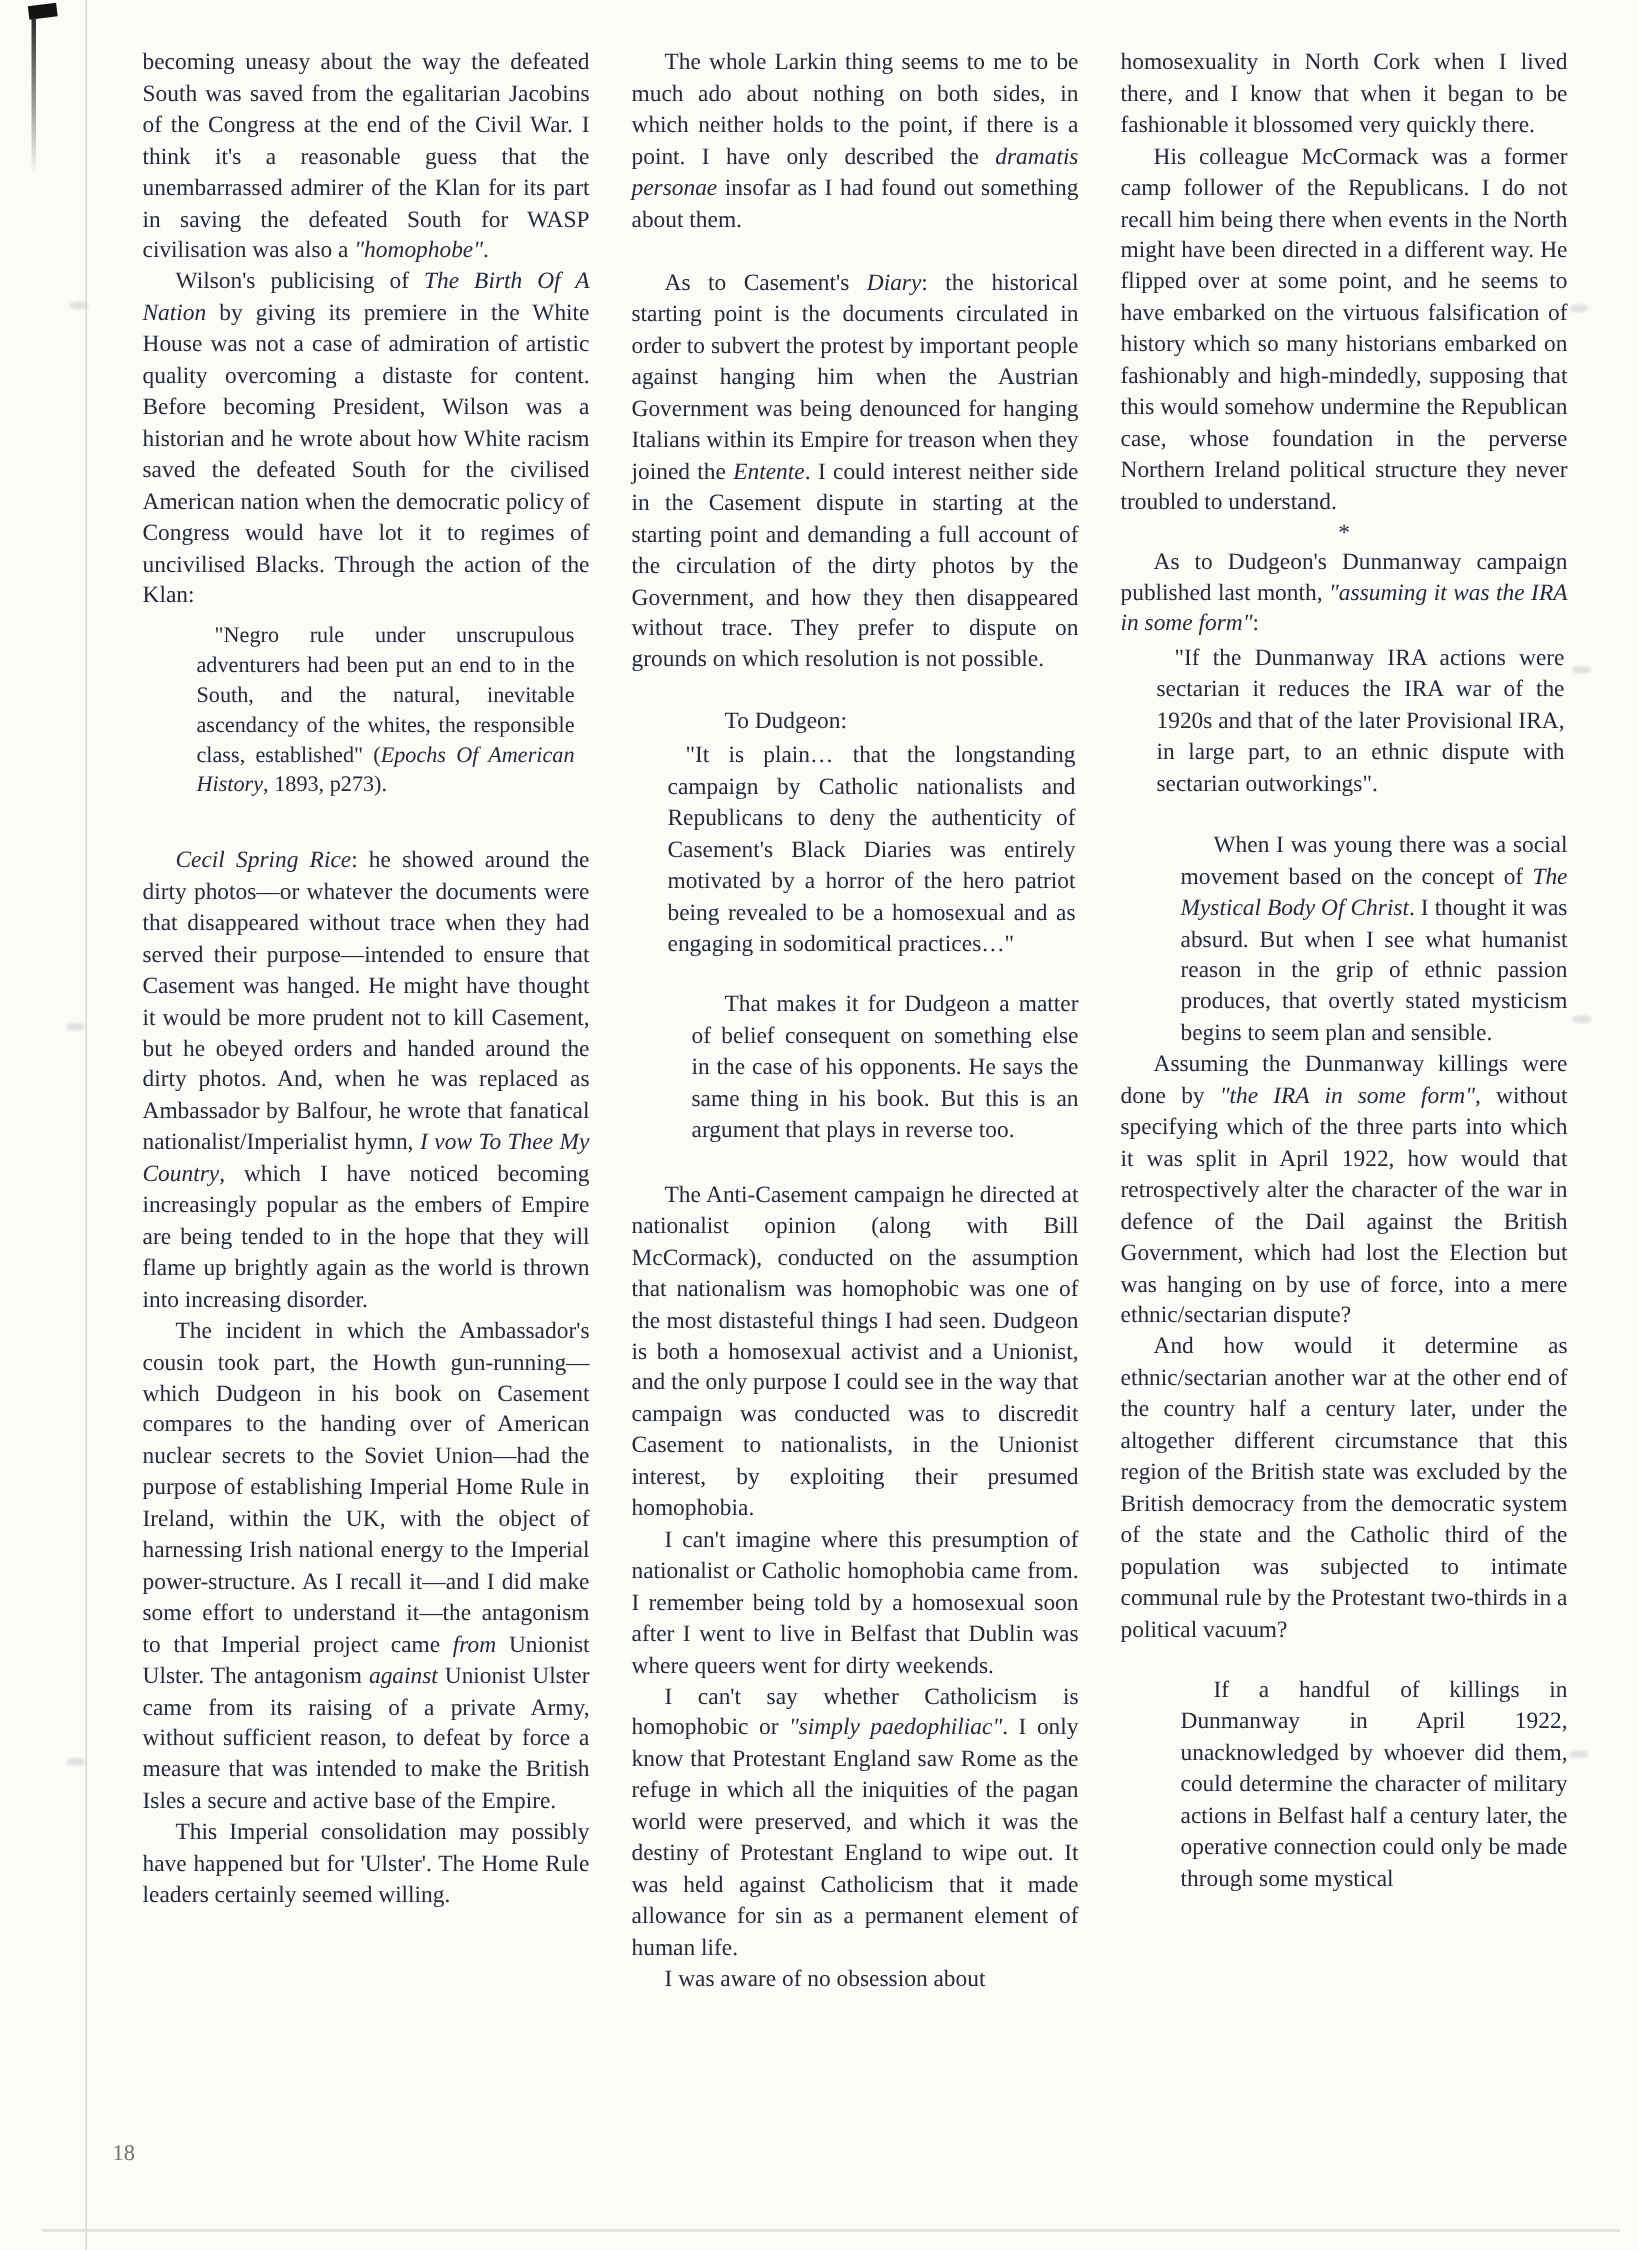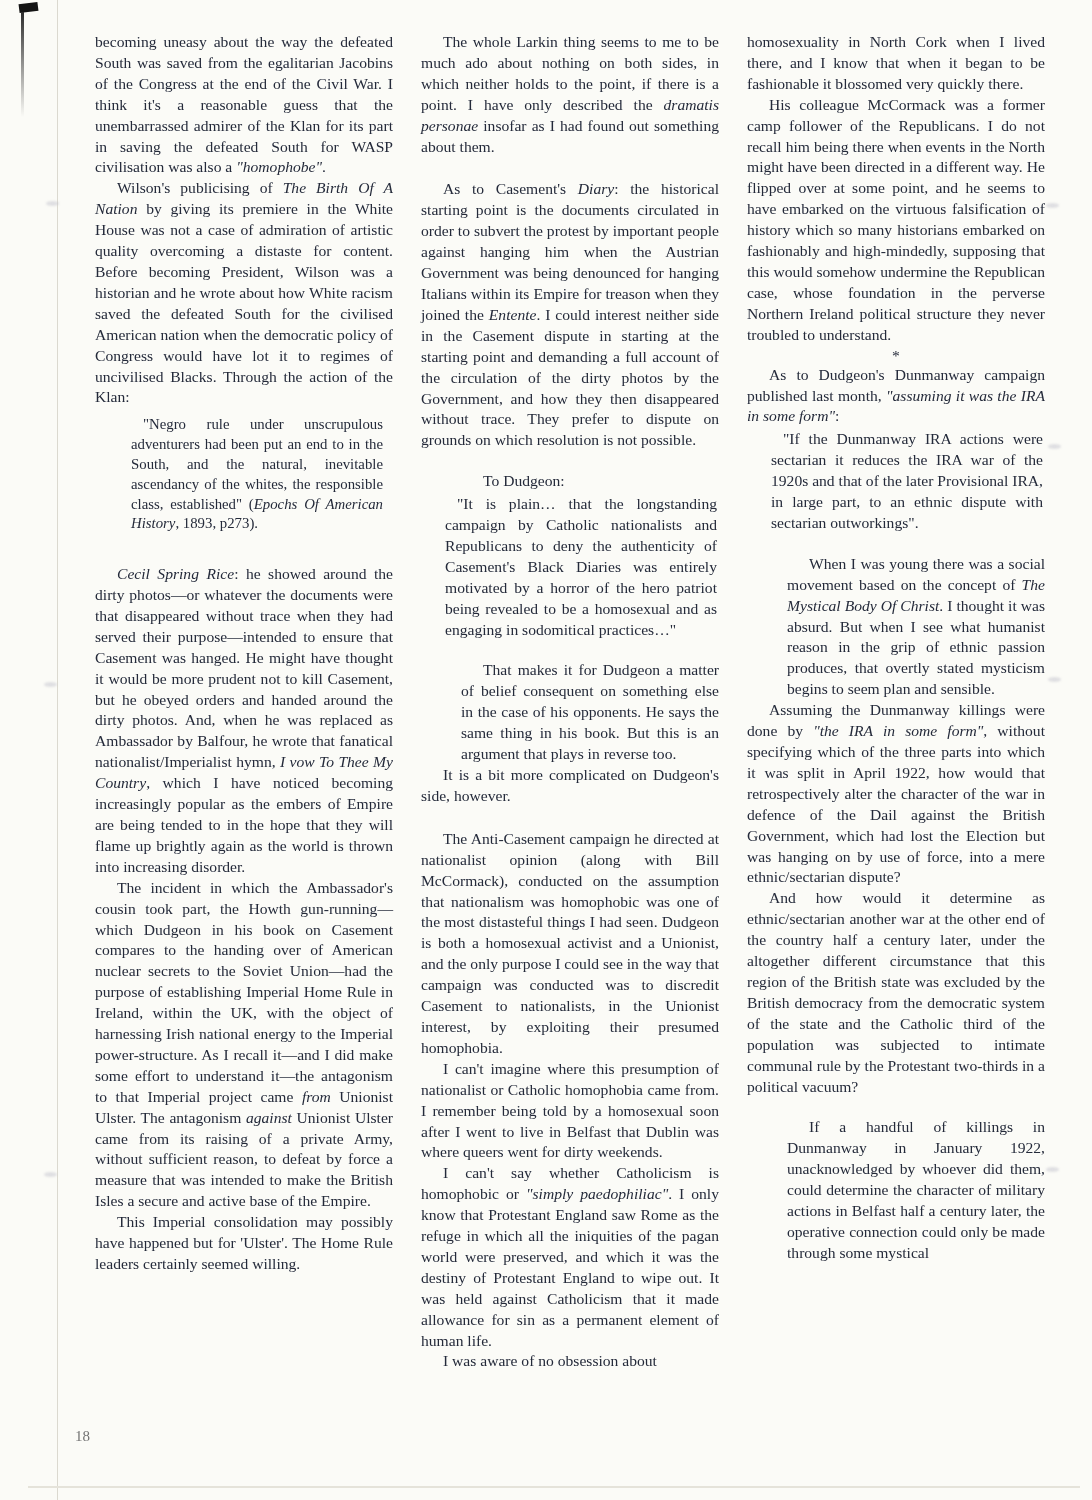--- a/index.html
+++ b/index.html
@@ -57,33 +57,32 @@
         <div class="blk para"><span class="it">Cecil Spring Rice</span><span>:  he showed around the dirty photos—or whatever the documents were that disappeared without trace when they had served their purpose—intended to ensure that Casement was hanged.  He might have thought it would be more prudent not to kill Casement, but he obeyed orders and handed around the dirty photos.  And, when he was replaced as Ambassador by Balfour, he wrote that fanatical nationalist/Imperialist hymn, </span><span class="it">I vow To Thee My Country</span><span>, which I have noticed becoming increasingly popular as the embers of Empire are being tended to in the hope that they will flame up brightly again as the world is thrown into increasing disorder.</span></div>
         <div class="blk para"><span>The incident in which the Ambassador's cousin took part, the Howth gun-running—which Dudgeon in his book on Casement compares to the handing over of American nuclear secrets to the Soviet Union—had the purpose of establishing Imperial Home Rule in Ireland, within the UK, with the object of harnessing Irish national energy to the Imperial power-structure.  As I recall it—and I did make some effort to understand it—the antagonism to that Imperial project came </span><span class="it">from</span><span> Unionist Ulster.  The antagonism </span><span class="it">against</span><span> Unionist Ulster came from its raising of a private Army, without sufficient reason, to defeat by force a measure that was intended to make the British Isles a secure and active base of the Empire.</span></div>
         <div class="blk para"><span>This Imperial consolidation may possibly have happened but for 'Ulster'.  The Home Rule leaders certainly seemed willing.</span></div>
       </div>
       <div class="col">
         <div class="blk para"><span>The whole Larkin thing seems to me to be much ado about nothing on both sides, in which neither holds to the point, if there is a point.  I have only described the </span><span class="it">dramatis personae</span><span> insofar as I had found out something about them.</span></div>
         <div class="blk para gap-lg"><span>As to Casement's </span><span class="it">Diary</span><span>:  the historical starting point is the documents circulated in order to subvert the protest by important people against hanging him when the Austrian Government was being denounced for hanging Italians within its Empire for treason when they joined the </span><span class="it">Entente</span><span>.  I could interest neither side in the Casement dispute in starting at the starting point and demanding a full account of the circulation of the dirty photos by the Government, and how they then disappeared without trace.  They prefer to dispute on grounds on which resolution is not possible.</span></div>
         <div class="blk label gap"><span>To Dudgeon:</span></div>
         <div class="blk quote2"><span>"It is plain… that the longstanding campaign by Catholic nationalists and Republicans to deny the authenticity of Casement's Black Diaries was entirely motivated by a horror of the hero patriot being revealed to be a homosexual and as engaging in sodomitical practices…"</span></div>
         <div class="blk para gap"><span>That makes it for Dudgeon a matter of belief consequent on something else in the case of his opponents.  He says the same thing in his book.  But this is an argument that plays in reverse too.</span></div>
-        <div class="blk para"><span>It is a bit more complicated on Dudgeon's side, however.</span></div>
         <div class="blk para gap-lg"><span>The Anti-Casement campaign he directed at nationalist opinion (along with Bill McCormack), conducted on the assumption that nationalism was homophobic was one of the most distasteful things I had seen.  Dudgeon is both a homosexual activist and a Unionist, and the only purpose I could see in the way that campaign was conducted was to discredit Casement to nationalists, in the Unionist interest, by exploiting their presumed homophobia.</span></div>
         <div class="blk para"><span>I can't imagine where this presumption of nationalist or Catholic homophobia came from.  I remember being told by a homosexual soon after I went to live in Belfast that Dublin was where queers went for dirty weekends.</span></div>
         <div class="blk para"><span>I can't say whether Catholicism is homophobic or </span><span class="it">"simply paedophiliac"</span><span>.  I only know that Protestant England saw Rome as the refuge in which all the iniquities of the pagan world were preserved, and which it was the destiny of Protestant England to wipe out.  It was held against Catholicism that it made allowance for sin as a permanent element of human life.</span></div>
         <div class="blk para"><span>I was aware of no obsession about</span></div>
       </div>
       <div class="col">
         <div class="blk cont"><span>homosexuality in North Cork when I lived there, and I know that when it began to be fashionable it blossomed very quickly there.</span></div>
         <div class="blk para"><span>His colleague McCormack was a former camp follower of the Republicans.  I do not recall him being there when events in the North might have been directed in a different way.  He flipped over at some point, and he seems to have embarked on the virtuous falsification of history which so many historians embarked on fashionably and high-mindedly, supposing that this would somehow undermine the Republican case, whose foundation in the perverse Northern Ireland political structure they never troubled to understand.</span></div>
         <div class="blk star"><span>*</span></div>
         <div class="blk para"><span>As to Dudgeon's Dunmanway campaign published last month, </span><span class="it">"assuming it was the IRA in some form"</span><span>:</span></div>
         <div class="blk quote2"><span>"If the Dunmanway IRA actions were sectarian it reduces the IRA war of the 1920s and that of the later Provisional IRA, in large part, to an ethnic dispute with sectarian outworkings".</span></div>
         <div class="blk para gap"><span>When I was young there was a social movement based on the concept of </span><span class="it">The Mystical Body Of Christ</span><span>.  I thought it was absurd.  But when I see what humanist reason in the grip of ethnic passion produces, that overtly stated mysticism begins to seem plan and sensible.</span></div>
         <div class="blk para"><span>Assuming the Dunmanway killings were done by </span><span class="it">"the IRA in some form"</span><span>, without specifying which of the three parts into which it was split in April 1922, how would that retrospectively alter the character of the war in defence of the Dail against the British Government, which had lost the Election but was hanging on by use of force, into a mere ethnic/sectarian dispute?</span></div>
         <div class="blk para"><span>And how would it determine as ethnic/sectarian another war at the other end of the country half a century later, under the altogether different circumstance that this region of the British state was excluded by the British democracy from the democratic system of the state and the Catholic third of the population was subjected to intimate communal rule by the Protestant two-thirds in a political vacuum?</span></div>
-        <div class="blk para gap"><span>If a handful of killings in Dunmanway in January 1922, unacknowledged by whoever did them, could determine the character of military actions in Belfast half a century later, the operative connection could only be made through some mystical</span></div>
+        <div class="blk para gap"><span>If a handful of killings in Dunmanway in April 1922, unacknowledged by whoever did them, could determine the character of military actions in Belfast half a century later, the operative connection could only be made through some mystical</span></div>
       </div>
     </div>
 
   <div id="page-number">18</div>
 </div>
 
 </body></html>

